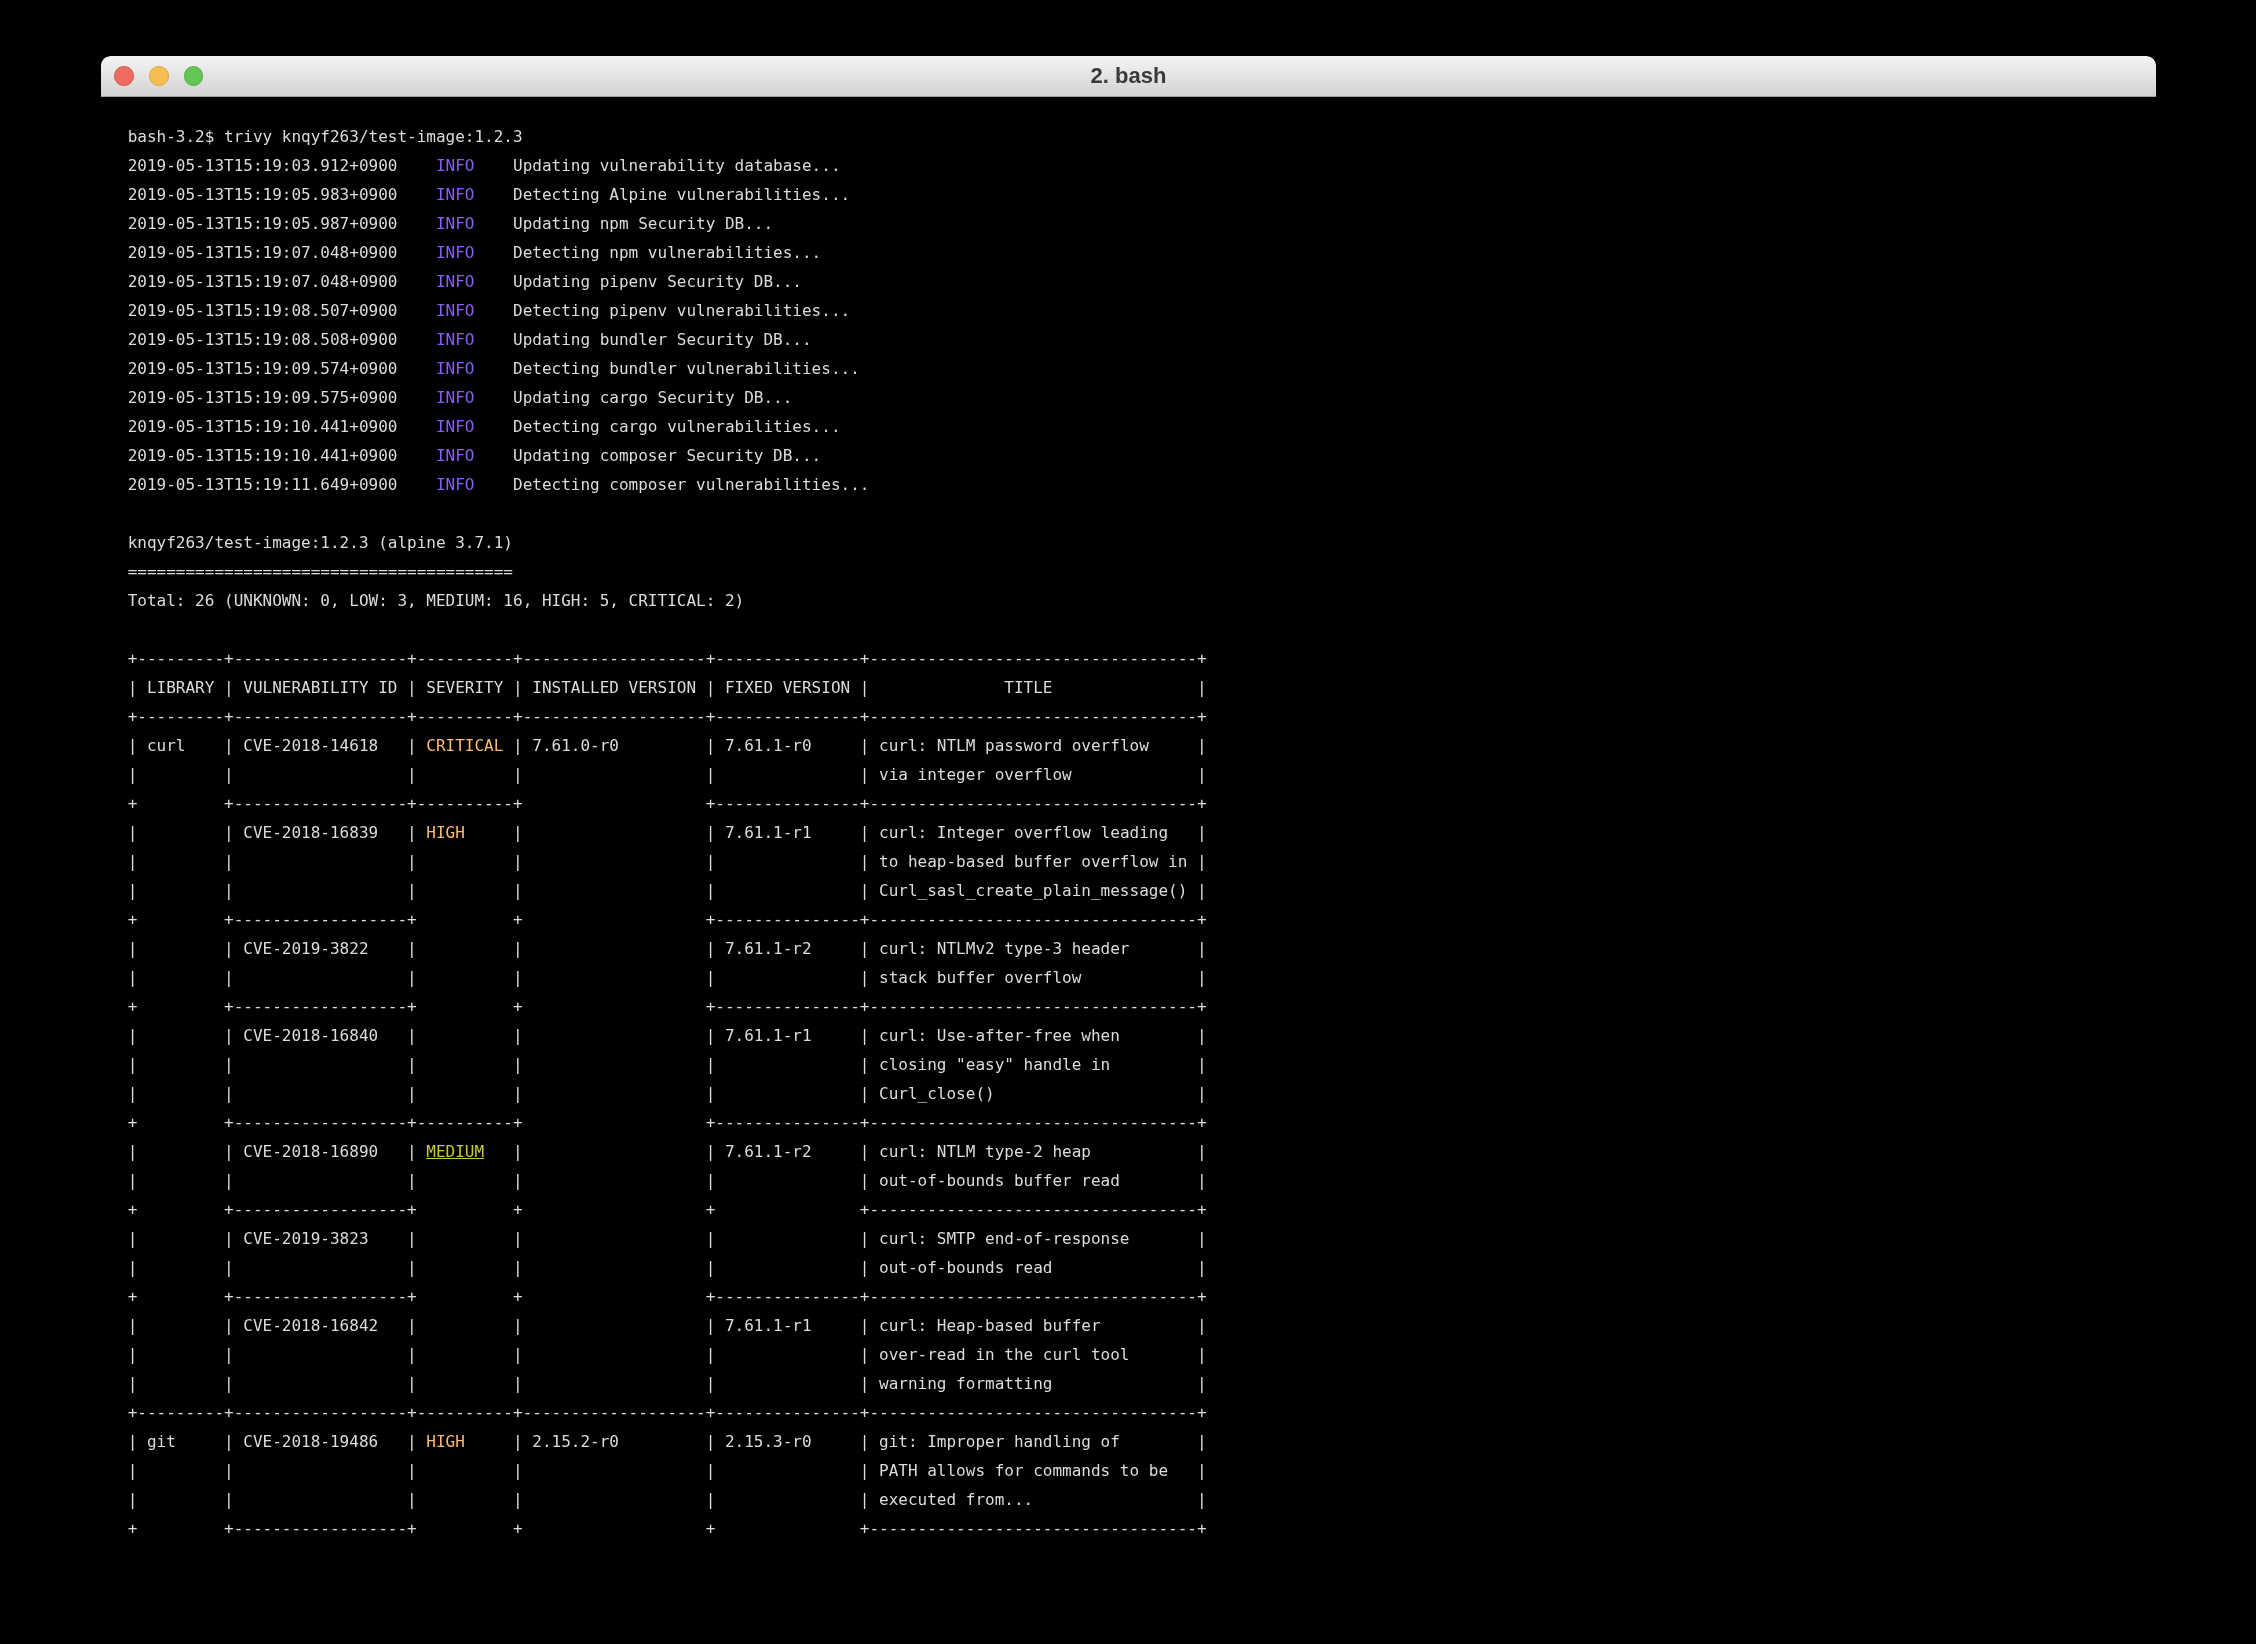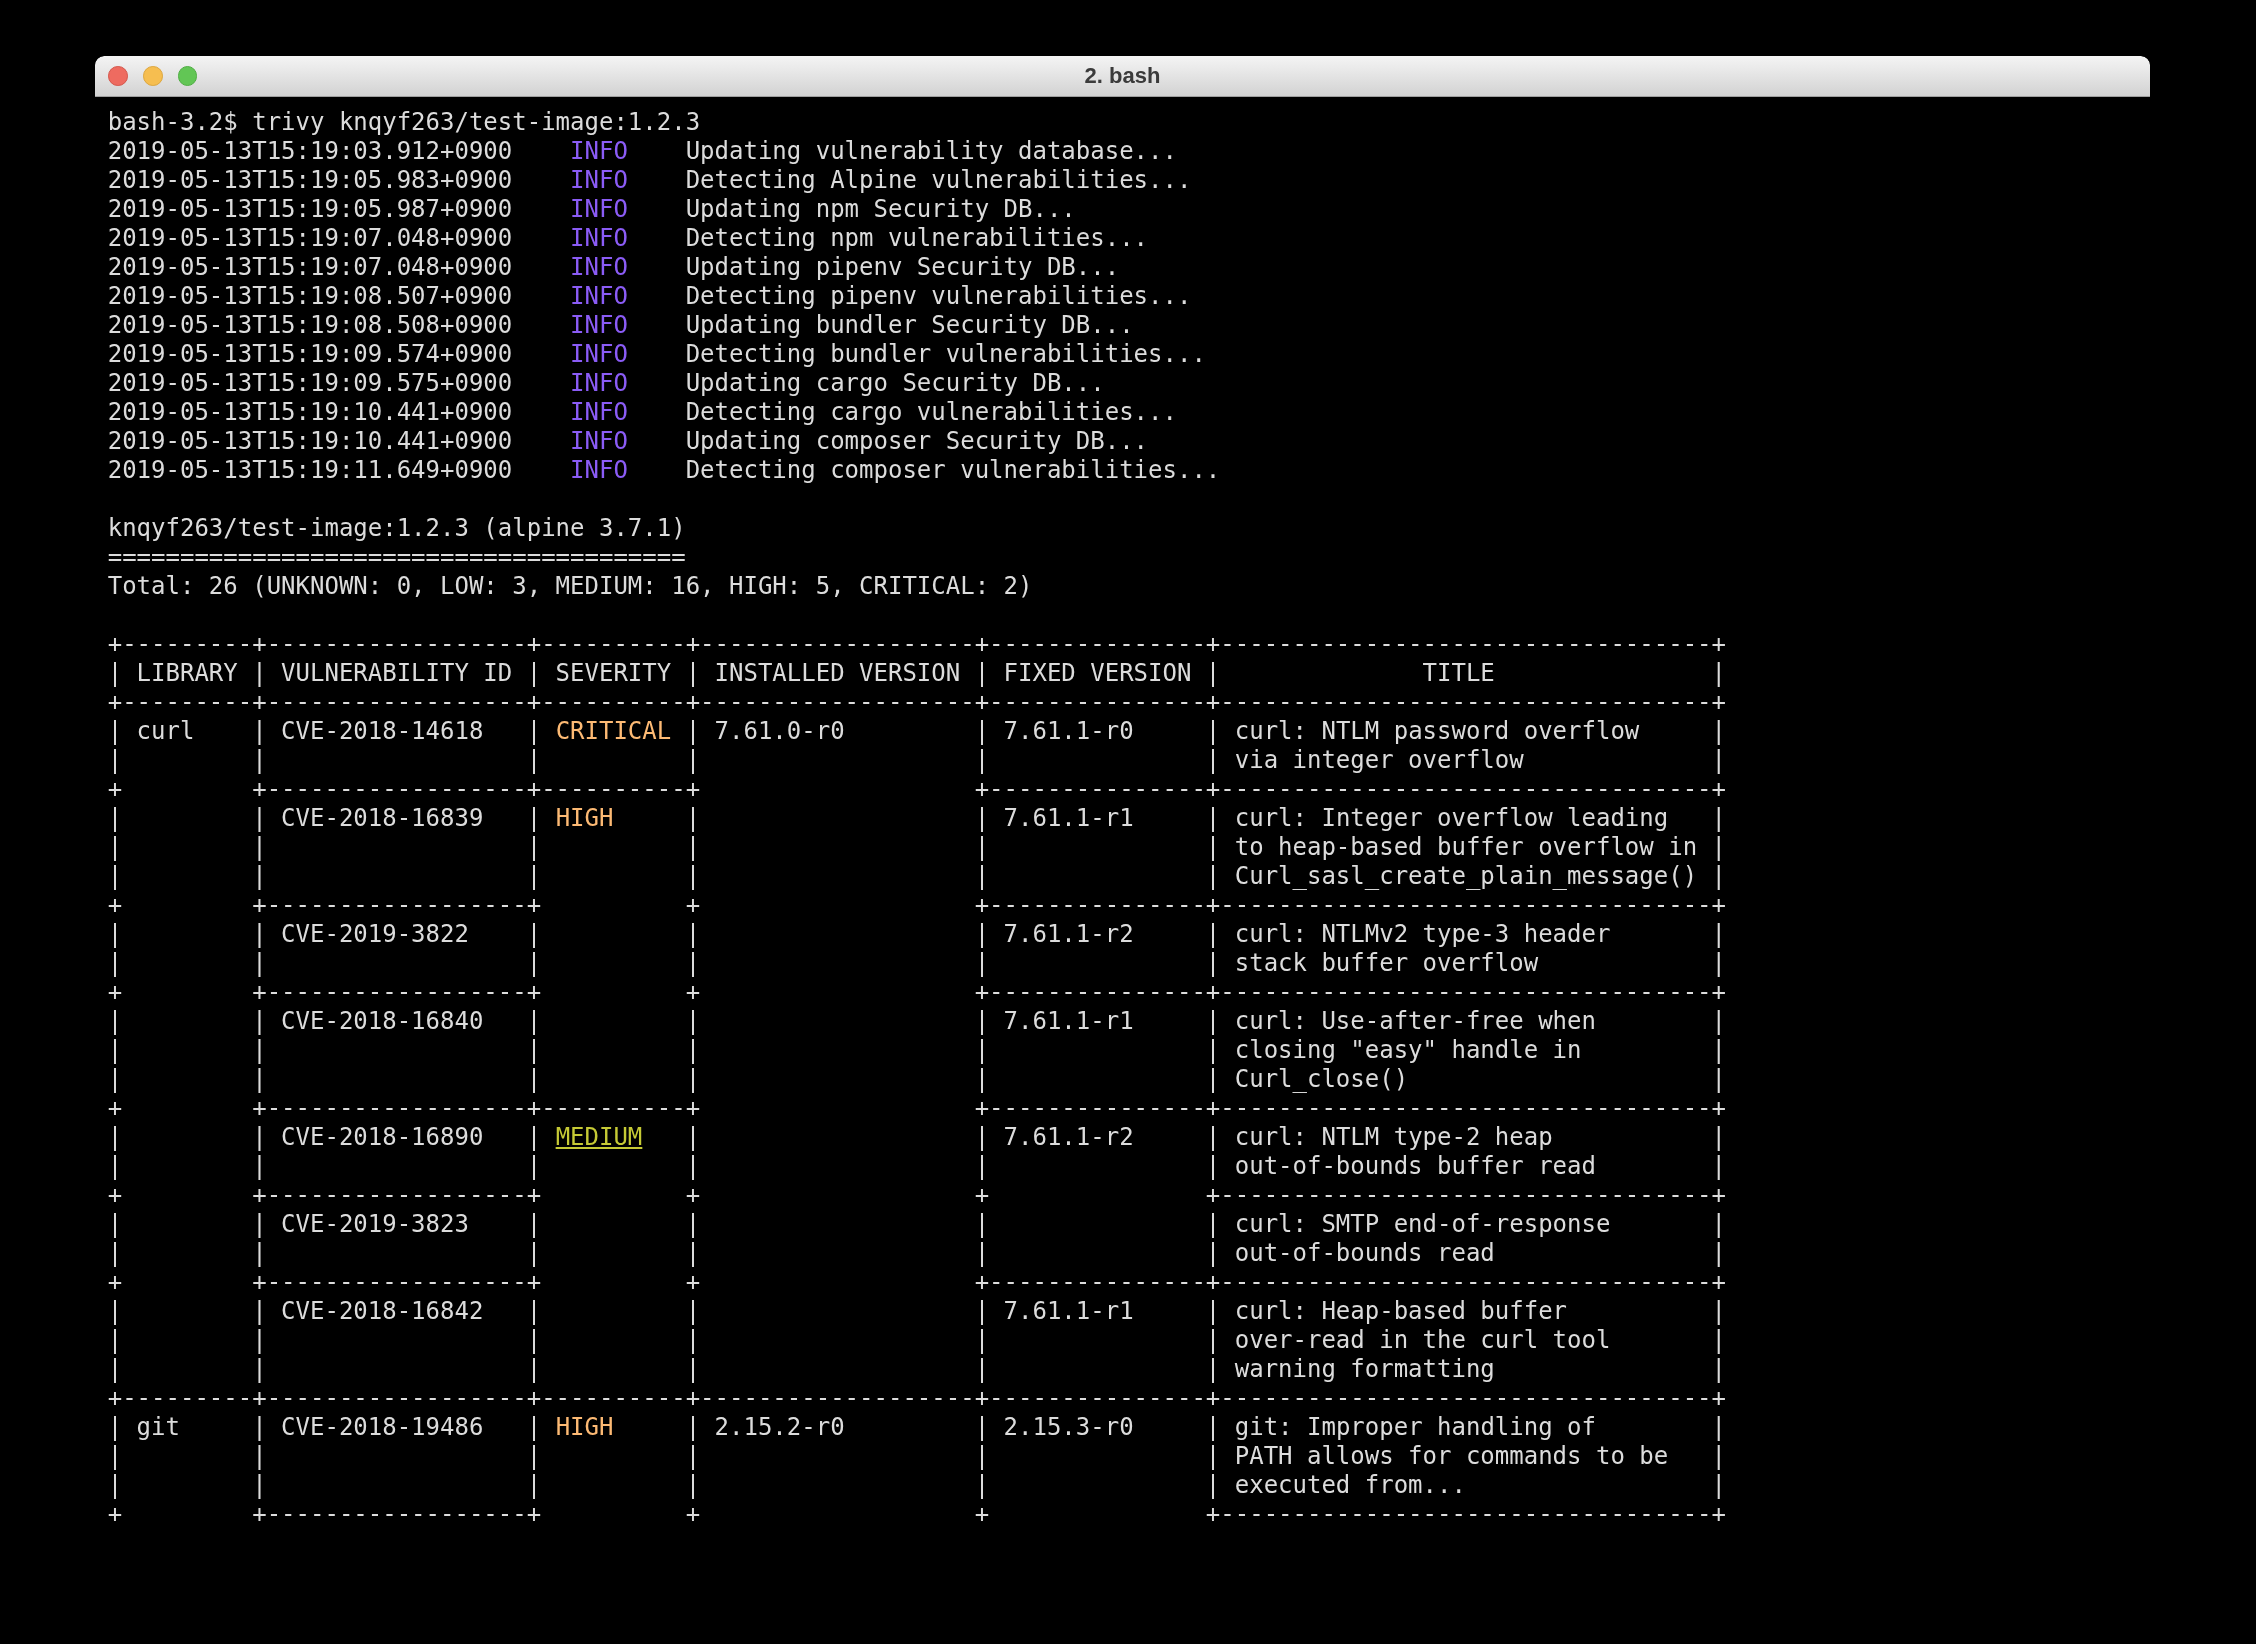--- a/index.html
+++ b/index.html
@@ -9,21 +9,21 @@
     background: #000000;
     overflow: hidden;
   }
   .desktop {
     position: absolute;
     width: 2256px; height: 1645px;
     background: #000000;
   }
   .terminal-window {
     position: absolute;
-    left: 95px; top: 56px;
+    left: 101px; top: 56px;
     width: 2055px; height: 1589px;
     border-radius: 9px 9px 0 0;
     background: #000000;
     overflow: hidden;
   }
   .titlebar {
     position: relative;
     height: 41px;
     background: linear-gradient(to bottom, #f4f4f4 0%, #e7e7e7 40%, #d2d2d2 100%);
     border-bottom: 1.8px solid #9f9f9f;
@@ -48,24 +48,24 @@
   .light.red    { background: #ee6b60; border: 0.9px solid #d5554a; }
   .light.yellow { background: #f6be50; border: 0.9px solid #dda63d; }
   .light.green  { background: #62c655; border: 0.9px solid #4fae43; }
   .window-title {
     font-family: "Liberation Sans", sans-serif;
     font-size: 22px;
     font-weight: 600;
     color: #3b3b3b;
   }
   .terminal-output {
-    margin: 2px;
+    margin: 16px;
     padding: 9px 0 0 10.7px;
     font-family: "DejaVu Sans Mono", monospace;
-    font-size: 24px;
+    font-size: 16px;
     line-height: 29px;
     color: #dcdcdc;
     white-space: pre;
     background: transparent;
   }
   .info         { color: #8b5cf6; }
   .sev-critical { color: #fdba74; }
   .sev-high     { color: #fdba74; }
   .sev-medium   { color: #c6ca35; text-decoration: underline; }
 </style>

